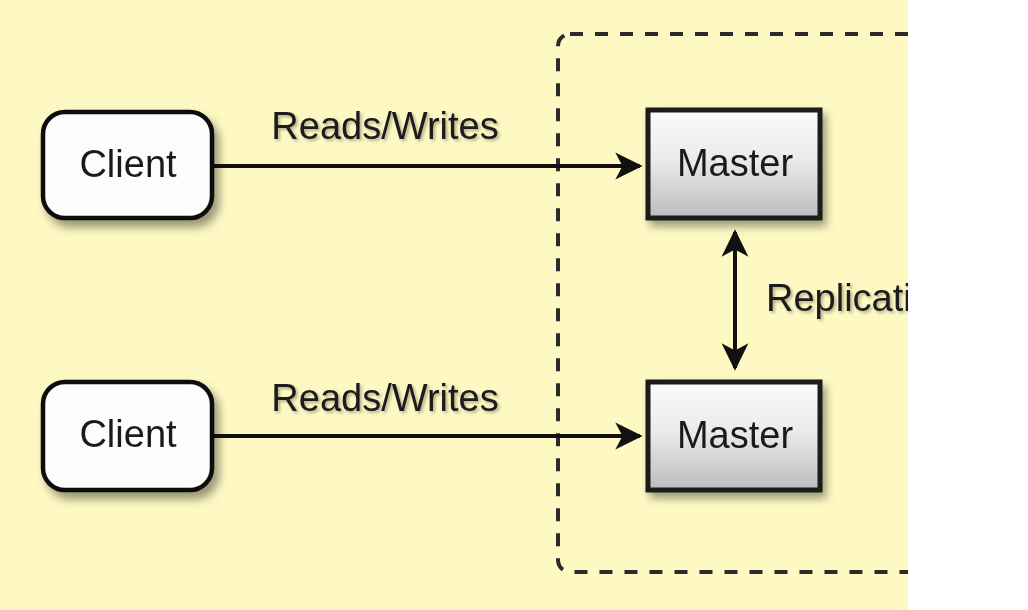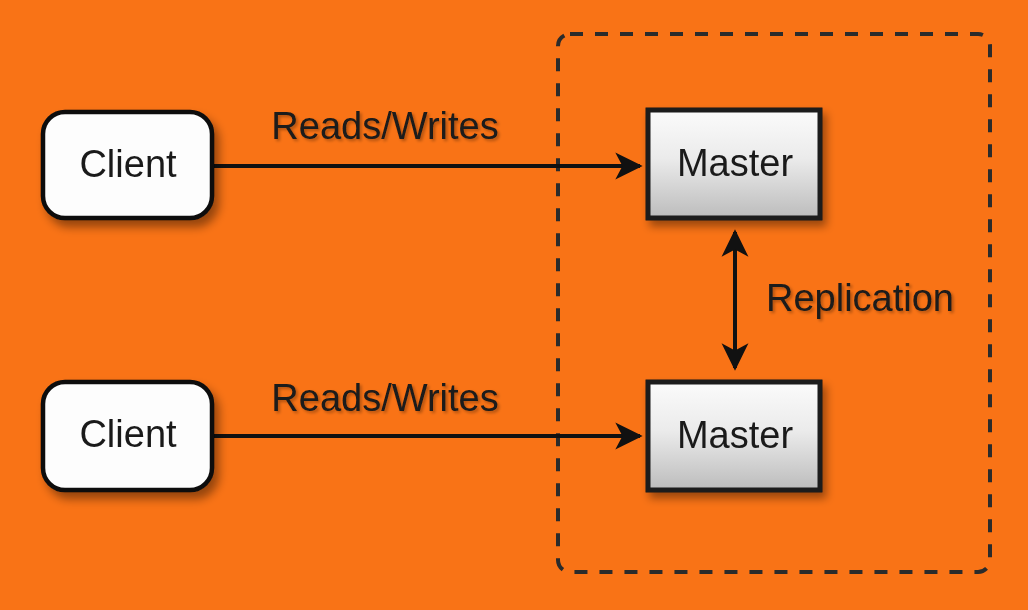--- a/index.html
+++ b/index.html
@@ -6,23 +6,23 @@
   html, body {
     margin: 0;
     padding: 0;
     background: #ffffff;
   }
   body {
     font-family: "Liberation Sans", sans-serif;
   }
   #diagram-root {
     position: relative;
-    width: 1028px;
+    width: 908px;
     height: 610px;
-    background: #f97316;
+    background: #fef9c3;
     overflow: hidden;
   }
   #diagram-svg {
     display: block;
     width: 1028px;
     height: 610px;
   }
   .node-label {
     font-family: "Liberation Sans", sans-serif;
     font-size: 38px;

